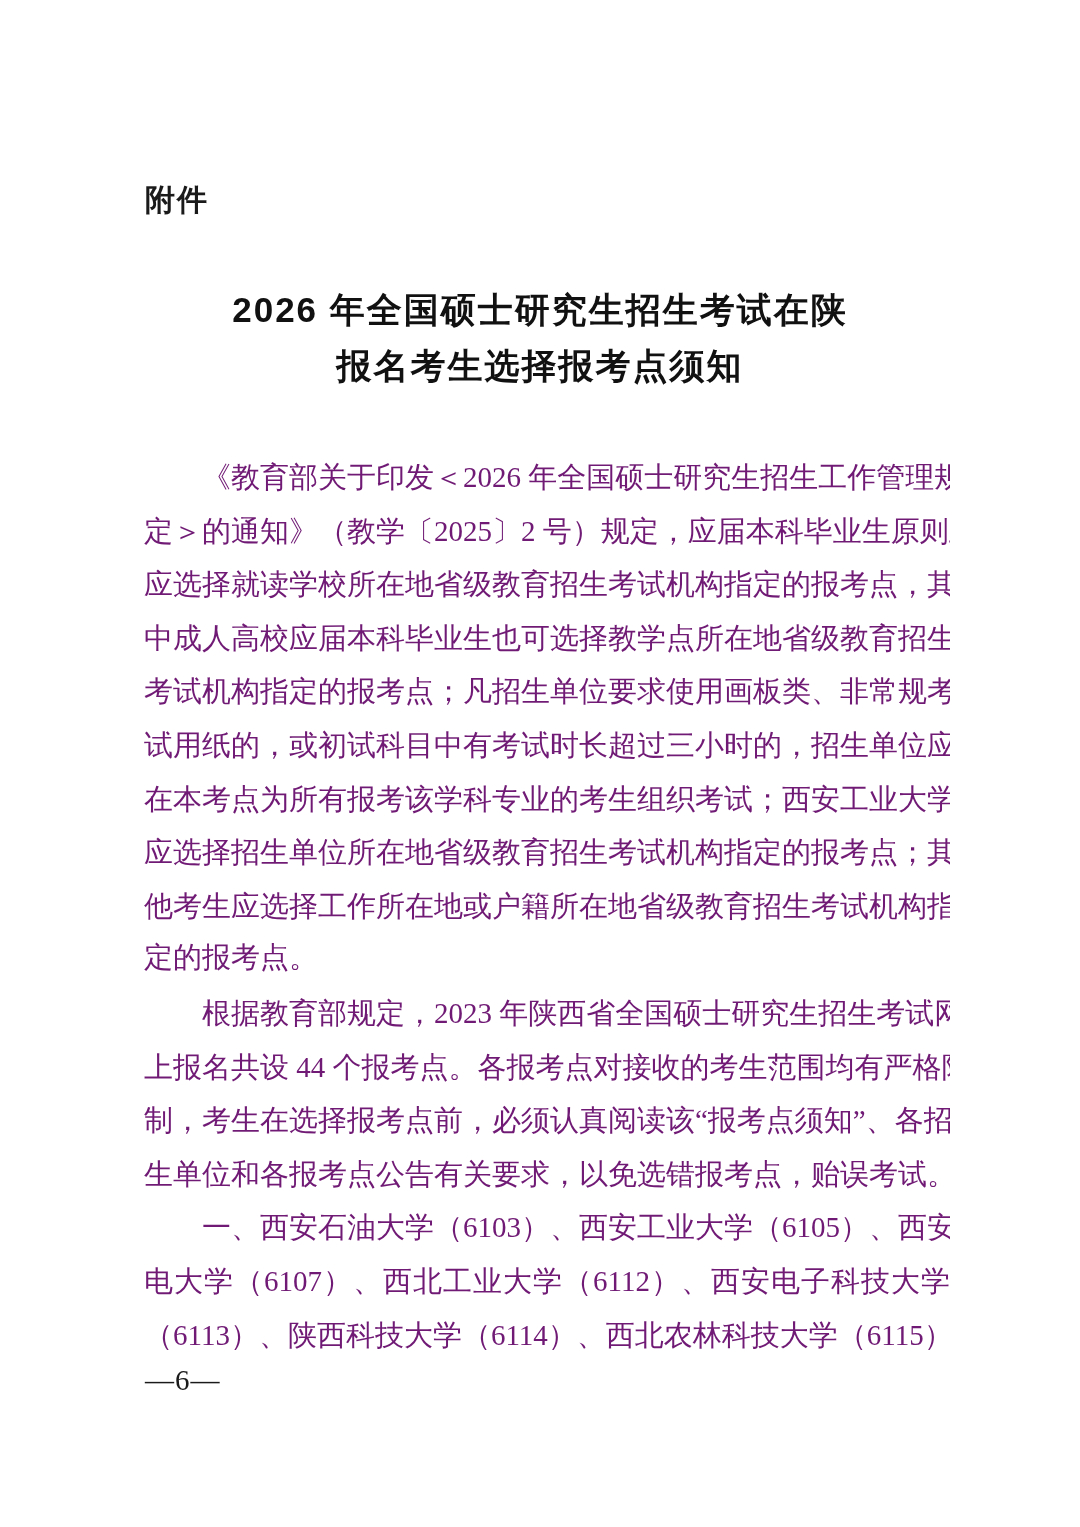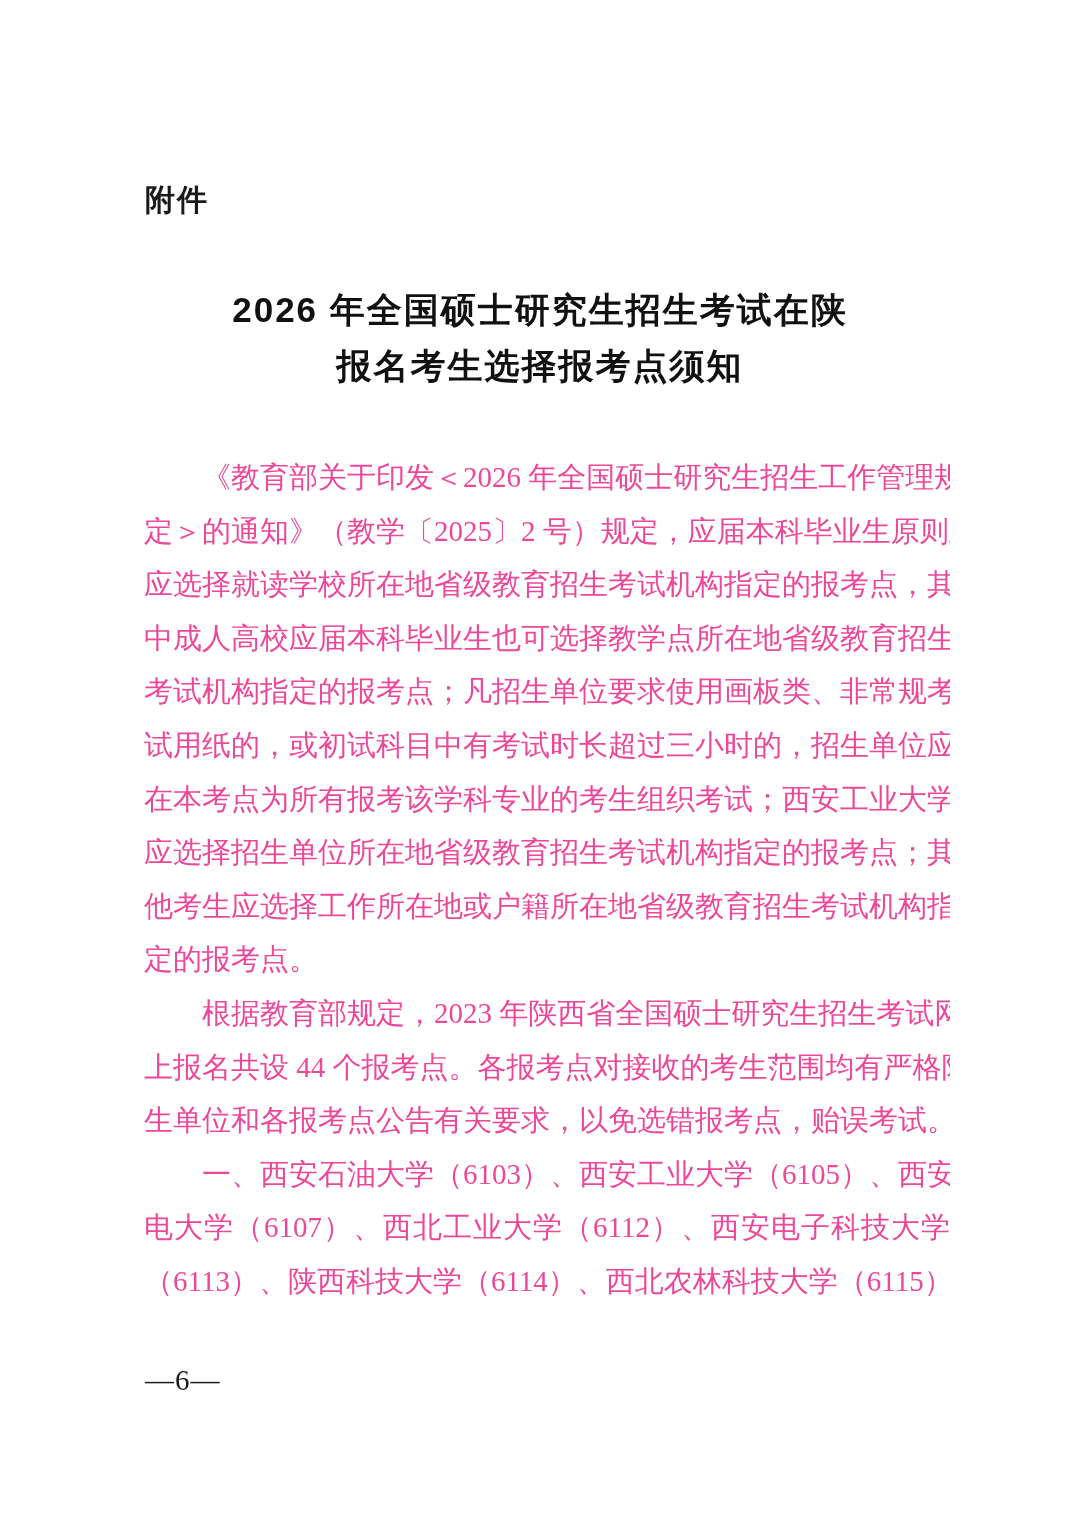--- a/index.html
+++ b/index.html
@@ -35,34 +35,35 @@
     line-height: 56px;
     color: #111111;
     letter-spacing: 2px;
   }
   .doc-body {
     position: absolute;
     left: 144px;
     top: 451px;
     width: 806px;
     font-family: "Liberation Serif", serif;
-    color: #ec4899;
+    color: #701a75;
   }
   .line {
     height: 53.6px;
     line-height: 53.6px;
     font-size: 29px;
     text-align: justify;
     text-align-last: justify;
     overflow: hidden;
     white-space: nowrap;
   }
   .line.short {
     text-align: center;
     text-align-last: left;
+    font-family: Liberation Mono, monospace;
   }
   .line.indent {
     text-indent: 58px;
   }
   .footer {
     position: absolute;
     left: 145px;
     top: 1364px;
     font-family: "Liberation Serif", serif;
     font-size: 29px;
@@ -88,20 +89,21 @@
     <div class="line">应选择就读学校所在地省级教育招生考试机构指定的报考点，其</div>
     <div class="line">中成人高校应届本科毕业生也可选择教学点所在地省级教育招生</div>
     <div class="line">考试机构指定的报考点；凡招生单位要求使用画板类、非常规考</div>
     <div class="line">试用纸的，或初试科目中有考试时长超过三小时的，招生单位应</div>
     <div class="line">在本考点为所有报考该学科专业的考生组织考试；西安工业大学</div>
     <div class="line">应选择招生单位所在地省级教育招生考试机构指定的报考点；其</div>
     <div class="line">他考生应选择工作所在地或户籍所在地省级教育招生考试机构指</div>
     <div class="line short">定的报考点。</div>
     <div class="line indent">根据教育部规定，2023 年陕西省全国硕士研究生招生考试网</div>
     <div class="line">上报名共设 44 个报考点。各报考点对接收的考生范围均有严格限</div>
+    <div class="line">制，考生在选择报考点前，必须认真阅读该“报考点须知”、各招</div>
     <div class="line">生单位和各报考点公告有关要求，以免选错报考点，贻误考试。</div>
     <div class="line indent">一、西安石油大学（6103）、西安工业大学（6105）、西安邮</div>
     <div class="line">电大学（6107）、西北工业大学（6112）、西安电子科技大学</div>
     <div class="line">（6113）、陕西科技大学（6114）、西北农林科技大学（6115）、</div>
   </div>
 
   <div class="footer">—6—</div>
 
 </div>
 

